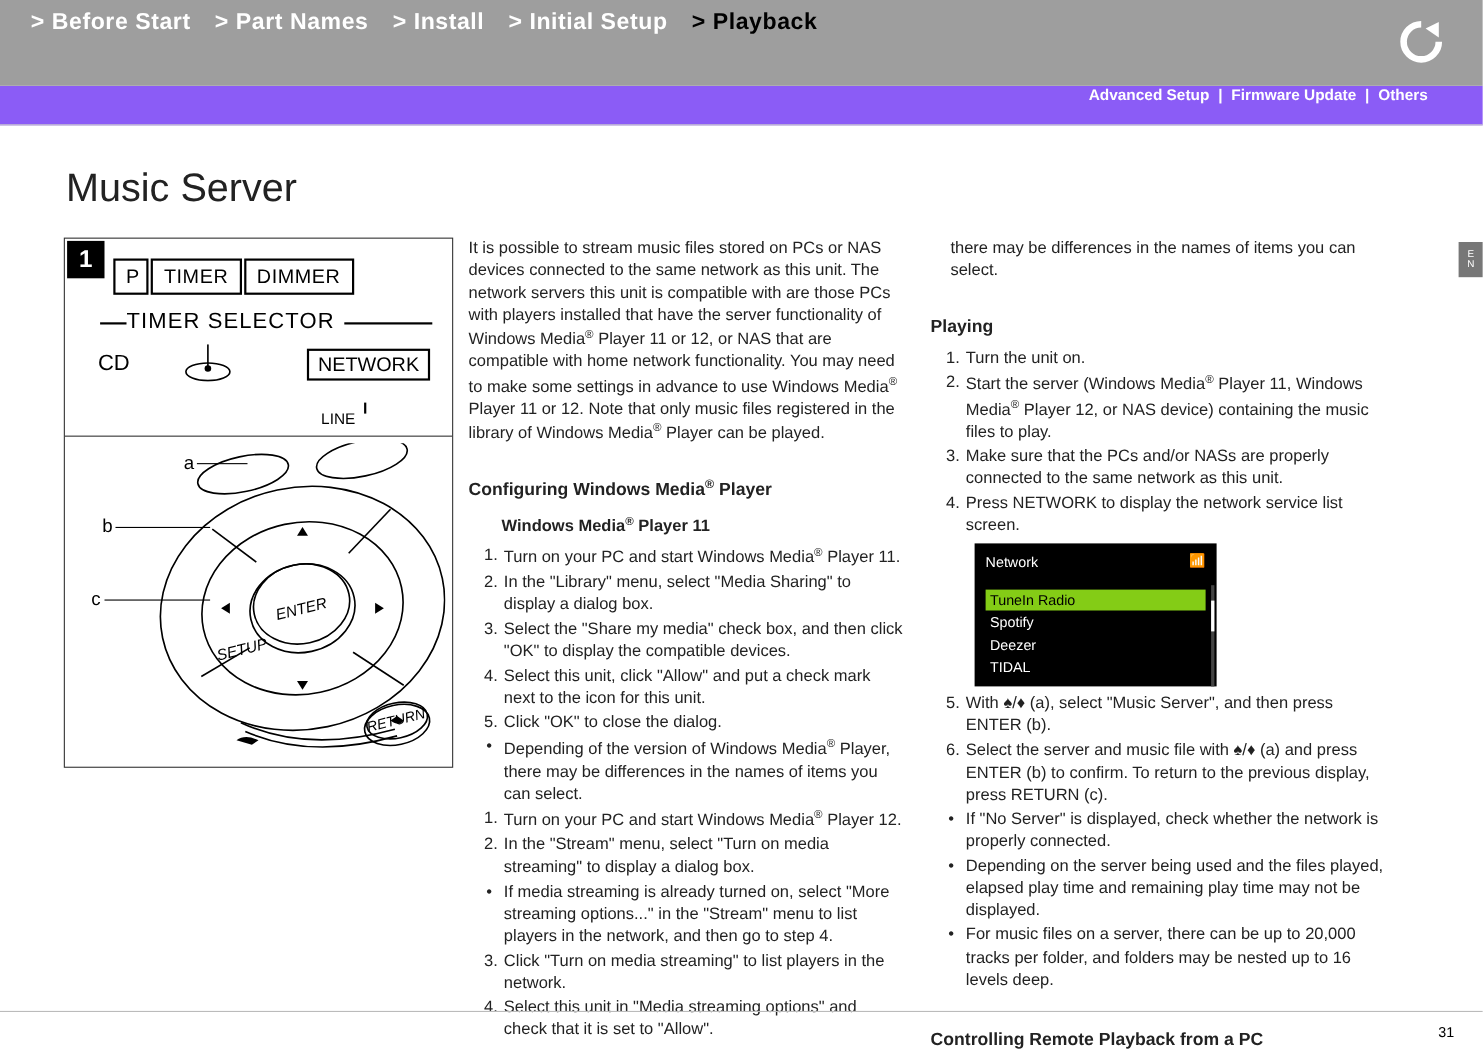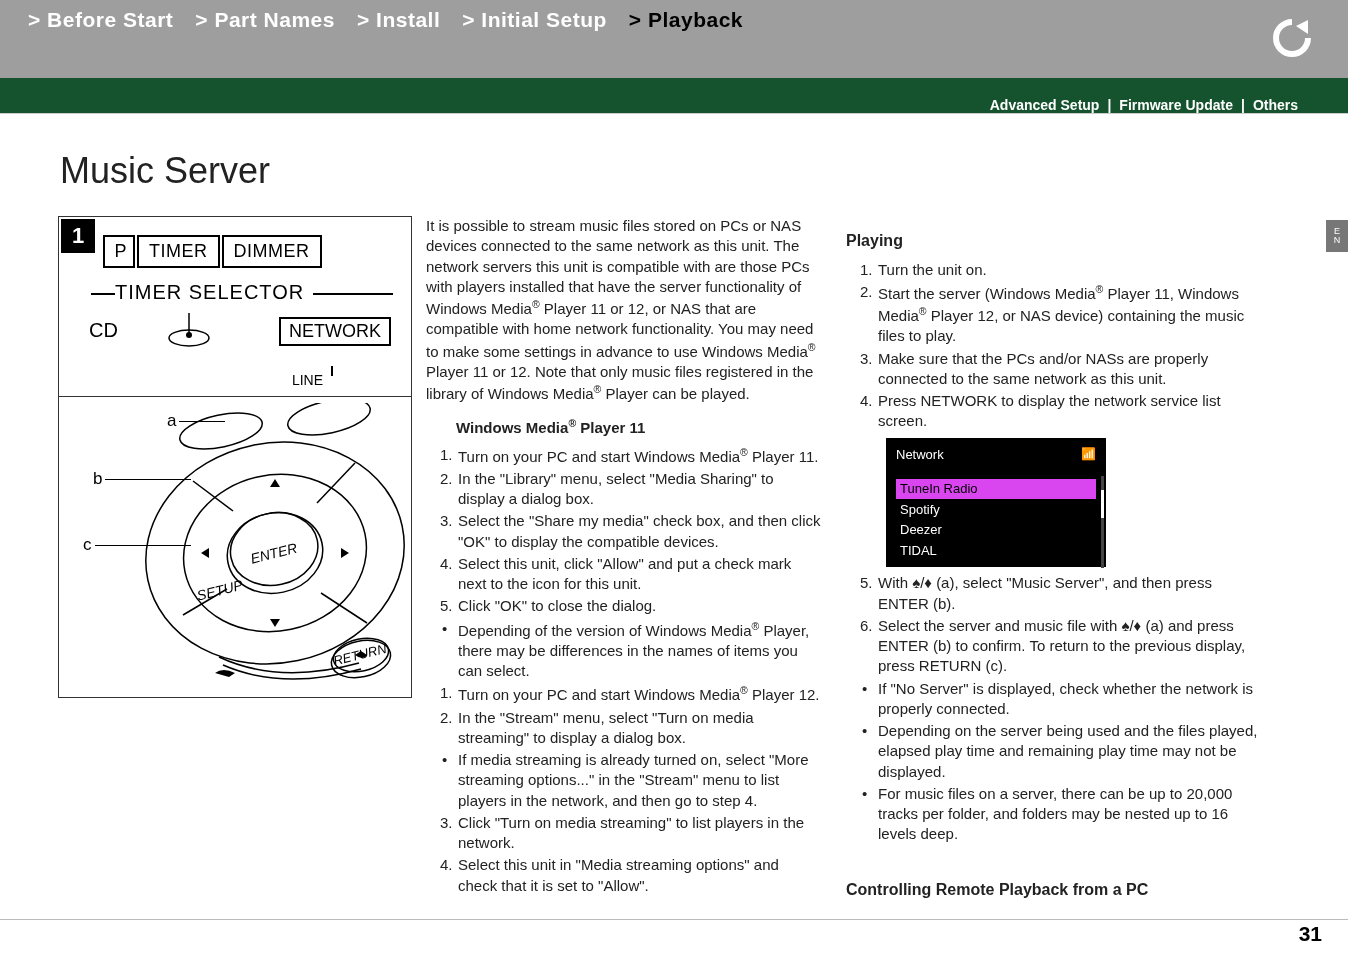--- a/index.html
+++ b/index.html
@@ -3,21 +3,21 @@
 <meta charset="utf-8">
 <style>
 *{margin:0;padding:0;box-sizing:border-box}
 body{font-family:Arial,Helvetica,sans-serif;background:#fff;width:1348px;height:954px;position:relative;overflow:hidden}
 .topbar{background:#9e9e9e;height:78px;width:100%;position:relative}
 .breadcrumbs{display:flex;align-items:center;padding:8px 0 0 28px;gap:22px}
 .crumb{font-weight:bold;font-size:21px;color:#fff;font-family:Arial,Helvetica,sans-serif;letter-spacing:0.5px}
 .crumb.active{color:#000}
 .back-icon{position:absolute;right:30px;top:12px}
 .back-icon svg{width:52px;height:52px}
-.subbar{background:#14532d;height:36px;width:100%;display:flex;justify-content:flex-end;align-items:flex-end;padding-right:50px;gap:8px;border-bottom:1px solid #ccc}
+.subbar{background:#8b5cf6;height:36px;width:100%;display:flex;justify-content:flex-end;align-items:flex-start;padding-right:50px;gap:8px;border-bottom:1px solid #ccc}
 .subbar span{color:#fff;font-size:14px;font-weight:bold}
 .subbar .sep{color:#fff;font-size:14px}
 .lang-tab{position:absolute;right:0;top:220px;width:22px;height:32px;background:#777;color:#fff;font-size:9px;display:flex;flex-direction:column;align-items:center;justify-content:center;line-height:1}
 .page-title{font-size:36px;font-weight:normal;padding:36px 0 0 60px;color:#222}
 .content{display:flex;padding:24px 60px 0 36px}
 .col-left{width:390px;flex-shrink:0}
 .diagram{border:1px solid #333;margin-left:22px;width:354px;background:#fff;position:relative}
 .diagram-top{border-bottom:1px solid #333;height:180px;position:relative}
 .badge{position:absolute;top:2px;left:2px;width:34px;height:34px;background:#000;color:#fff;font-weight:bold;font-size:22px;display:flex;align-items:center;justify-content:center;z-index:5}
 .btn-row{display:flex;gap:2px;position:absolute;top:18px;left:44px}
@@ -30,38 +30,38 @@
 .network-box{border:2px solid #000;padding:2px 8px;font-size:18px;position:absolute;top:100px;right:20px}
 .line-lbl{position:absolute;bottom:8px;right:88px;font-size:14px}
 .diagram-bot{height:300px;position:relative}
 .remote-svg{position:absolute;top:6px;left:56px}
 .lbl-a{position:absolute;top:14px;left:108px;font-size:17px}
 .lbl-b{position:absolute;top:72px;left:34px;font-size:17px}
 .lbl-c{position:absolute;top:138px;left:24px;font-size:17px}
 .ln{position:absolute;background:#000;height:1px}
 .col-mid{width:420px;padding-right:24px;font-size:15px;line-height:1.35;color:#222}
 .col-right{width:420px;font-size:15px;line-height:1.35;color:#222}
-.para{margin-bottom:12px}
+.para{margin-bottom:30px}
 h3{font-size:16px;font-weight:bold;margin:14px 0 8px}
 h4{font-size:15px;font-weight:bold;margin:10px 0 6px;padding-left:30px}
 .ol{padding-left:14px}
 .ol .li{display:flex;margin-bottom:2px}
 .ol .num{width:18px;flex-shrink:0}
 .ol .txt{flex:1}
 .bul{display:flex;margin-bottom:2px;padding-left:2px}
 .bul .dot{width:16px;flex-shrink:0}
 sup{font-size:0.7em}
 .screen-box{background:#000;width:220px;margin:6px 0 6px 40px;padding:8px 10px 6px;color:#fff;font-size:13px;position:relative}
 .screen-hdr{font-size:13px;margin-bottom:16px}
 .screen-item{font-size:13px;padding:1px 4px;margin-bottom:1px}
-.screen-item.sel{background:#d946ef;color:#000}
+.screen-item.sel{background:#84cc16;color:#000}
 .wifi-ico{position:absolute;right:10px;top:8px;color:#fff;font-size:12px}
 .scroll-bar{position:absolute;right:2px;top:38px;width:3px;height:92px;background:#444}
 .scroll-thumb{position:absolute;right:2px;top:52px;width:3px;height:28px;background:#fff}
-.page-num{position:absolute;bottom:8px;right:26px;font-size:21px;font-weight:bold}
+.page-num{position:absolute;bottom:8px;right:26px;font-size:13px;font-weight:normal}
 .footer-line{position:absolute;bottom:34px;left:0;right:0;height:1px;background:#bbb}
 </style>
 </head>
 <body>
 
 <div class="topbar">
   <div class="breadcrumbs">
     <span class="crumb">&gt; Before Start</span>
     <span class="crumb">&gt; Part Names</span>
     <span class="crumb">&gt; Install</span>
@@ -152,20 +152,21 @@
           <path d="M234 150 l-8 -5 v10 z" fill="#000"></path>
           <path d="M100 270 q8 -6 20 0 l-6 4 z" fill="#000"></path>
           <path d="M246 248 l-6 4 q8 6 12 0 z" fill="#000"></path>
         </svg>
       </div>
     </div>
   </div>
 
   <div class="col-mid">
     <p class="para">It is possible to stream music files stored on PCs or NAS devices connected to the same network as this unit. The network servers this unit is compatible with are those PCs with players installed that have the server functionality of Windows Media<sup>®</sup> Player 11 or 12, or NAS that are compatible with home network functionality. You may need to make some settings in advance to use Windows Media<sup>®</sup> Player 11 or 12. Note that only music files registered in the library of Windows Media<sup>®</sup> Player can be played.</p>
+    <h3>Configuring Windows Media<sup>®</sup> Player</h3>
     <h4>Windows Media<sup>®</sup> Player 11</h4>
     <div class="ol">
       <div class="li">
           <span class="num">1.</span>
           <span class="txt">Turn on your PC and start Windows Media<sup>®</sup> Player 11.</span>
         </div>
       <div class="li">
           <span class="num">2.</span>
           <span class="txt">In the "Library" menu, select "Media Sharing" to display a dialog box.</span>
         </div>
@@ -205,20 +206,21 @@
         </div>
       <div class="li">
           <span class="num">4.</span>
           <span class="txt">Select this unit in "Media streaming options" and check that it is set to "Allow".</span>
         </div>
 
     </div>
   </div>
 
   <div class="col-right">
+    <p class="para" style="padding-left:18px">there may be differences in the names of items you can select.</p>
     <h3>Playing</h3>
     <div class="ol">
       <div class="li">
           <span class="num">1.</span>
           <span class="txt">Turn the unit on.</span>
         </div>
       <div class="li">
           <span class="num">2.</span>
           <span class="txt">Start the server (Windows Media<sup>®</sup> Player 11, Windows Media<sup>®</sup> Player 12, or NAS device) containing the music files to play.</span>
         </div>

